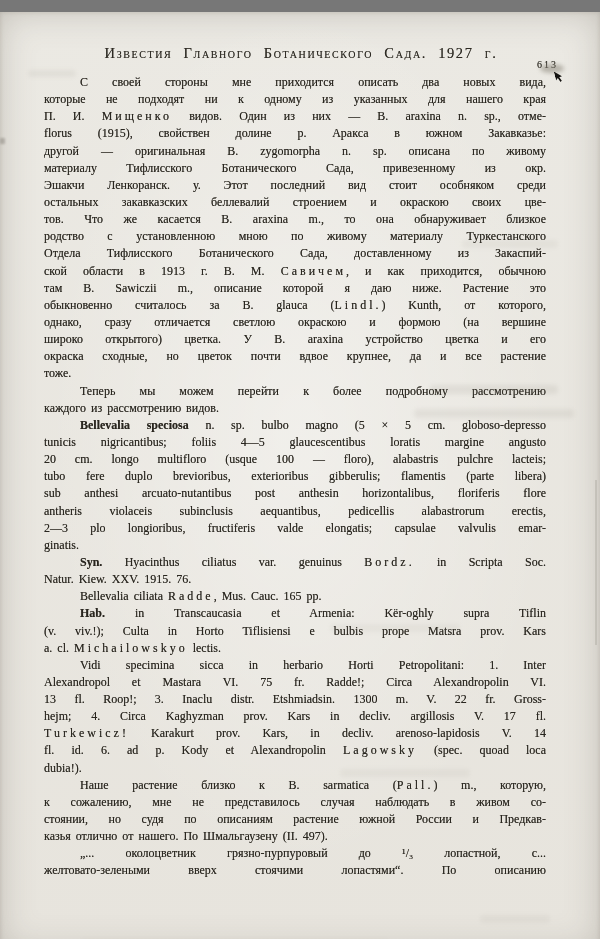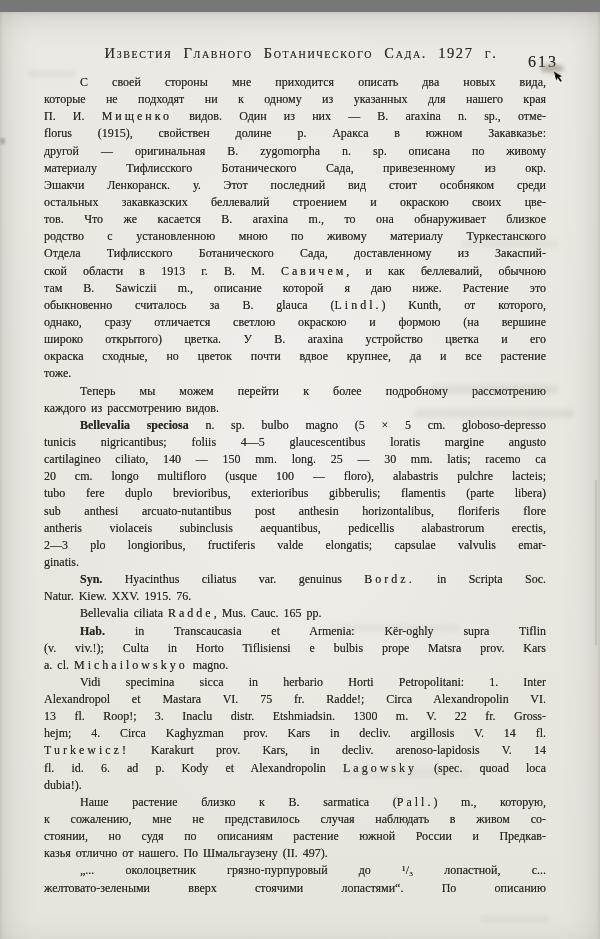--- a/index.html
+++ b/index.html
@@ -19,22 +19,22 @@
     position:absolute;left:44px;right:42px;top:33px;height:20px;
   }
   .title{
     display:block;text-align:center;
     font-variant-caps:small-caps;
     font-size:14.5px;letter-spacing:1.6px;word-spacing:6px;
     color:#2c2922;
     text-shadow:0 0 0.4px rgba(44,41,34,0.55);
   }
   .pagenum{
-    position:absolute;right:0;top:8px;
-    font-size:16px;letter-spacing:2px;
+    position:absolute;right:0;top:14px;
+    font-size:10px;letter-spacing:2px;
     text-shadow:0 0 0.4px rgba(44,41,34,0.55);
   }
   .textflow{
     position:absolute;left:44px;right:54px;top:62px;
     font-size:12px;line-height:17.15px;
     text-shadow:0 0 0.45px rgba(41,38,31,0.6);
   }
   .para{margin:0;}
   .line{
     height:17.15px;overflow:hidden;
@@ -81,60 +81,59 @@
         <div class="line"><span>которые не подходят ни к одному из указанных для нашего края</span></div>
         <div class="line"><span>П. И. </span><span class="ls">Мищенко</span><span> видов. Один из них — B. araxina n. sp., отме-</span></div>
         <div class="line"><span>florus (1915), свойствен долине р. Аракса в южном Закавказье:</span></div>
         <div class="line"><span>другой — оригинальная B. zygomorpha n. sp. описана по живому</span></div>
         <div class="line"><span>материалу Тифлисского Ботанического Сада, привезенному из окр.</span></div>
         <div class="line"><span>Эшакчи Ленкоранск. у. Этот последний вид стоит особняком среди</span></div>
         <div class="line"><span>остальных закавказских беллевалий строением и окраскою своих цве-</span></div>
         <div class="line"><span>тов. Что же касается B. araxina m., то она обнаруживает близкое</span></div>
         <div class="line"><span>родство с установленною мною по живому материалу Туркестанского</span></div>
         <div class="line"><span>Отдела Тифлисского Ботанического Сада, доставленному из Закаспий-</span></div>
-        <div class="line"><span>ской области в 1913 г. В. М. </span><span class="ls">Савичем</span><span>, и как беллевалий, обычною</span></div>
+        <div class="line"><span>ской области в 1913 г. В. М. </span><span class="ls">Савичем</span><span>, и как приходится, обычною</span></div>
         <div class="line"><span>там B. Sawiczii m., описание которой я даю ниже. Растение это</span></div>
         <div class="line"><span>обыкновенно считалось за B. glauca (</span><span class="ls">Lindl.</span><span>) Kunth, от которого,</span></div>
         <div class="line"><span>однако, сразу отличается светлою окраскою и формою (на вершине</span></div>
         <div class="line"><span>широко открытого) цветка. У B. araxina устройство цветка и его</span></div>
         <div class="line"><span>окраска сходные, но цветок почти вдвое крупнее, да и все растение</span></div>
         <div class="line nj"><span>тоже.</span></div>
       </div>
       <div class="para">
         <div class="line ind"><span>Теперь мы можем перейти к более подробному рассмотрению</span></div>
         <div class="line nj"><span>каждого из рассмотрению видов.</span></div>
       </div>
       <div class="para">
         <div class="line ind"><span class="b">Bellevalia speciosa</span><span> n. sp. bulbo magno (5 × 5 cm. globoso-depresso</span></div>
         <div class="line"><span>tunicis nigricantibus; foliis 4—5 glaucescentibus loratis margine angusto</span></div>
-        <div class="line"><span>cartilagineo ciliato, 140 — 150 mm. long. 25 — 30 mm. latis; racemo ca</span></div>
         <div class="line"><span>20 cm. longo multifloro (usque 100 — floro), alabastris pulchre lacteis;</span></div>
         <div class="line"><span>tubo fere duplo brevioribus, exterioribus gibberulis; flamentis (parte libera)</span></div>
         <div class="line"><span>sub anthesi arcuato-nutantibus post anthesin horizontalibus, floriferis flore</span></div>
         <div class="line"><span>antheris violaceis subinclusis aequantibus, pedicellis alabastrorum erectis,</span></div>
         <div class="line"><span>2—3 plo longioribus, fructiferis valde elongatis; capsulae valvulis emar-</span></div>
         <div class="line nj"><span>ginatis.</span></div>
       </div>
       <div class="para">
         <div class="line ind"><span class="b">Syn.</span><span> Hyacinthus ciliatus var. genuinus </span><span class="ls">Bordz.</span><span> in Scripta Soc.</span></div>
         <div class="line nj"><span>Natur.  Kiew. XXV. 1915. 76.</span></div>
       </div>
       <div class="para">
         <div class="line nj ind"><span>Bellevalia ciliata </span><span class="ls">Radde</span><span>, Mus. Cauc. 165 pp.</span></div>
       </div>
       <div class="para">
         <div class="line ind"><span class="b">Hab.</span><span> in Transcaucasia et Armenia: Kër-oghly supra Tiflin</span></div>
         <div class="line"><span>(v. viv.!); Culta in Horto Tiflisiensi e bulbis prope Matsra prov. Kars</span></div>
-        <div class="line nj"><span>a. cl. </span><span class="ls">Michailowskyo</span><span> magno.</span></div>
+        <div class="line nj"><span>a. cl. </span><span class="ls">Michailowskyo</span><span> lectis.</span></div>
       </div>
       <div class="para">
         <div class="line ind"><span>Vidi specimina sicca in herbario Horti Petropolitani: 1. Inter</span></div>
         <div class="line"><span>Alexandropol et Mastara VI. 75 fr. Radde!; Circa Alexandropolin VI.</span></div>
         <div class="line"><span>13 fl. Roop!; 3. Inaclu distr. Etshmiadsin. 1300 m. V. 22 fr. Gross-</span></div>
-        <div class="line"><span>hejm; 4. Circa Kaghyzman prov. Kars in decliv. argillosis V. 14 fl.</span></div>
+        <div class="line"><span>hejm; 4. Circa Kaghyzman prov. Kars in decliv. argillosis V. 17 fl.</span></div>
         <div class="line"><span class="ls">Turkewicz!</span><span> Karakurt prov. Kars, in decliv. arenoso-lapidosis V. 14</span></div>
         <div class="line"><span>fl. id. 6. ad p. Kody et Alexandropolin </span><span class="ls">Lagowsky</span><span> (spec. quoad loca</span></div>
         <div class="line nj"><span>dubia!).</span></div>
       </div>
       <div class="para">
         <div class="line ind"><span>Наше растение близко к B. sarmatica (</span><span class="ls">Pall.</span><span>) m., которую,</span></div>
         <div class="line"><span>к сожалению, мне не представилось случая наблюдать в живом со-</span></div>
         <div class="line"><span>стоянии, но судя по описаниям растение южной России и Предкав-</span></div>
         <div class="line nj"><span>казья отлично от нашего. По Шмальгаузену (II. 497).</span></div>
       </div>

